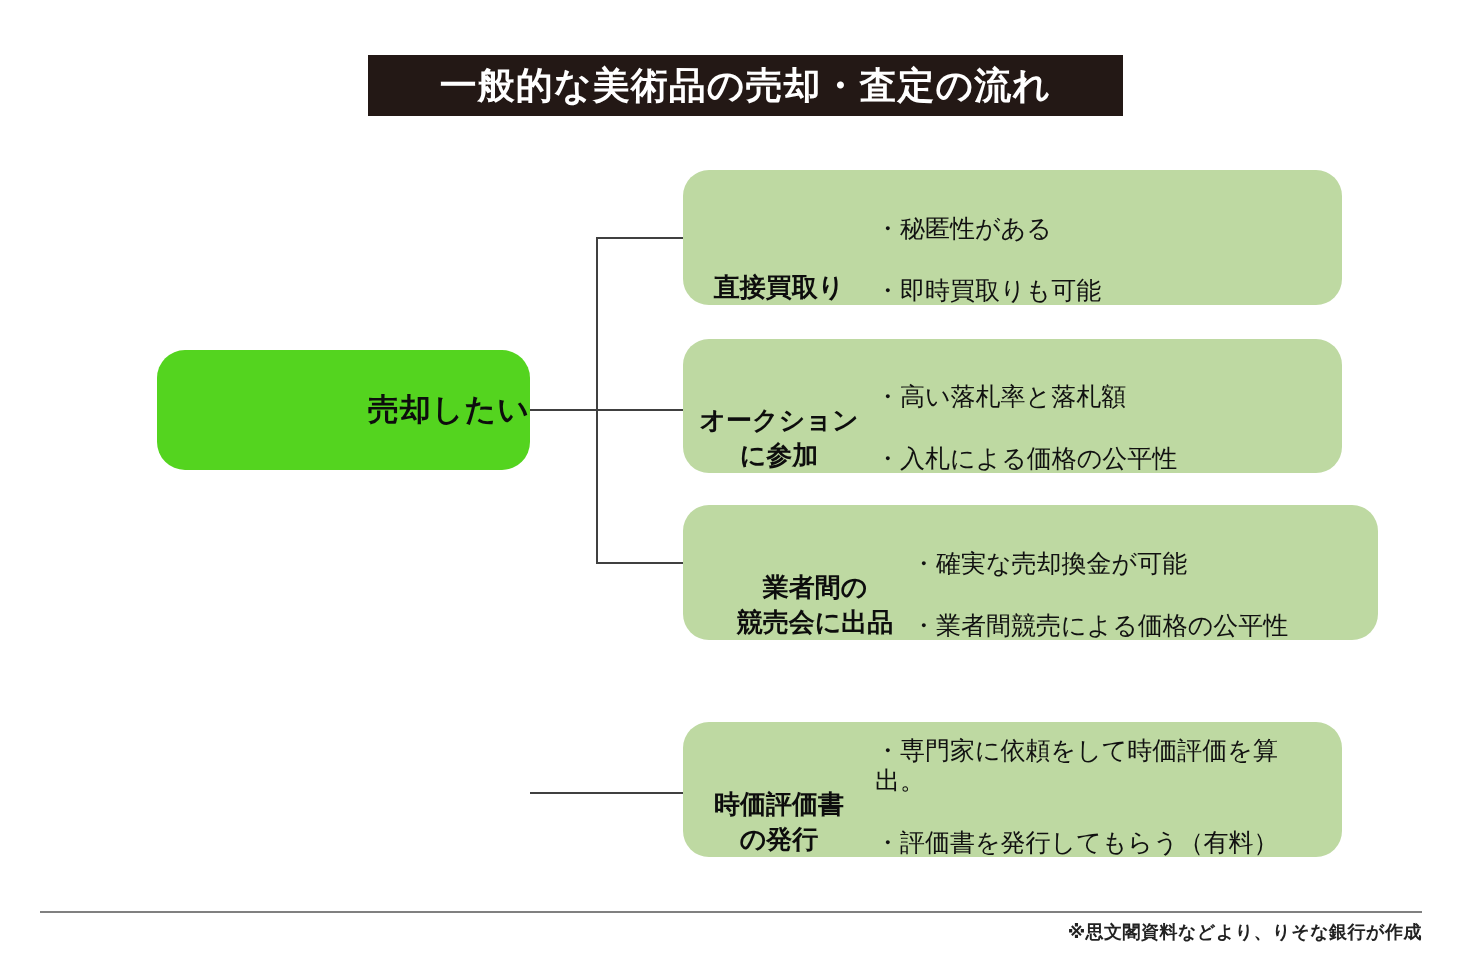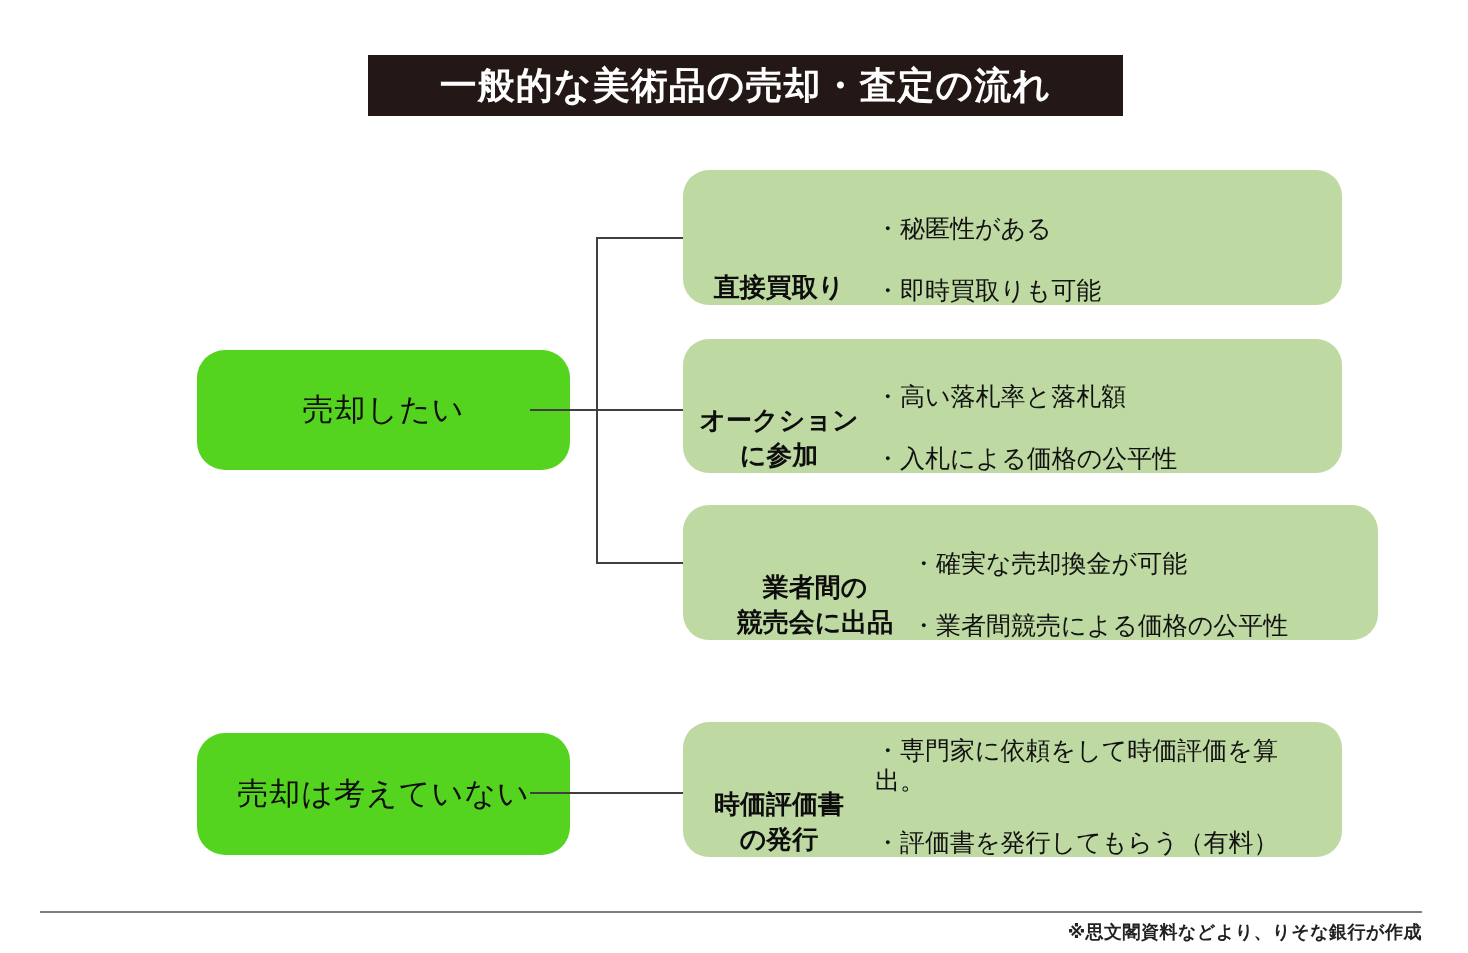--- a/index.html
+++ b/index.html
@@ -22,24 +22,23 @@
     position:absolute;left:355px;top:55px;width:755px;height:61px;
     background:var(--barBg);
     color:#ffffff;
     display:flex;align-items:center;justify-content:center;
     font-size:37px;font-weight:bold;letter-spacing:1px;margin-left:13px;
   }
   .node{
     position:absolute;left:157px;width:373px;height:120px;
     background:var(--nodeGreen);
     border-radius:28px;
-    display:flex;align-items:center;justify-content:center;
-    font-size:31px;font-weight:normal;color:#0d0d0d;
+    display:flex;align-items:center;justify-content:flex-end;
+    font-size:31px;font-weight:bold;color:#0d0d0d;
     letter-spacing:1px;
-    margin-left:40px;
   }
   .node-sell{top:350px;}
   .node-nosell{top:733px;height:122px;}
   .option{
     position:absolute;left:683px;width:659px;height:135px;
     background:var(--optionGreen);
     border-radius:26px;
     display:flex;align-items:flex-end;
   }
   .option-label{
@@ -83,23 +82,20 @@
 
 <div class="page">
 
   <div class="title-bar">
     <span>一般的な美術品の売却・査定の流れ</span>
   </div>
 
   <div class="node node-sell">
     <span>売却したい</span>
   </div>
-  <div class="node node-nosell">
-    <span>売却は考えていない</span>
-  </div>
 
   <div class="line h ln-sell-stem"></div>
   <div class="line v ln-vertical"></div>
   <div class="line h ln-branch-1"></div>
   <div class="line h ln-branch-2"></div>
   <div class="line h ln-branch-3"></div>
   <div class="line h ln-nosell"></div>
 
   <div class="option o1">
     <div class="option-label">直接買取り</div>

